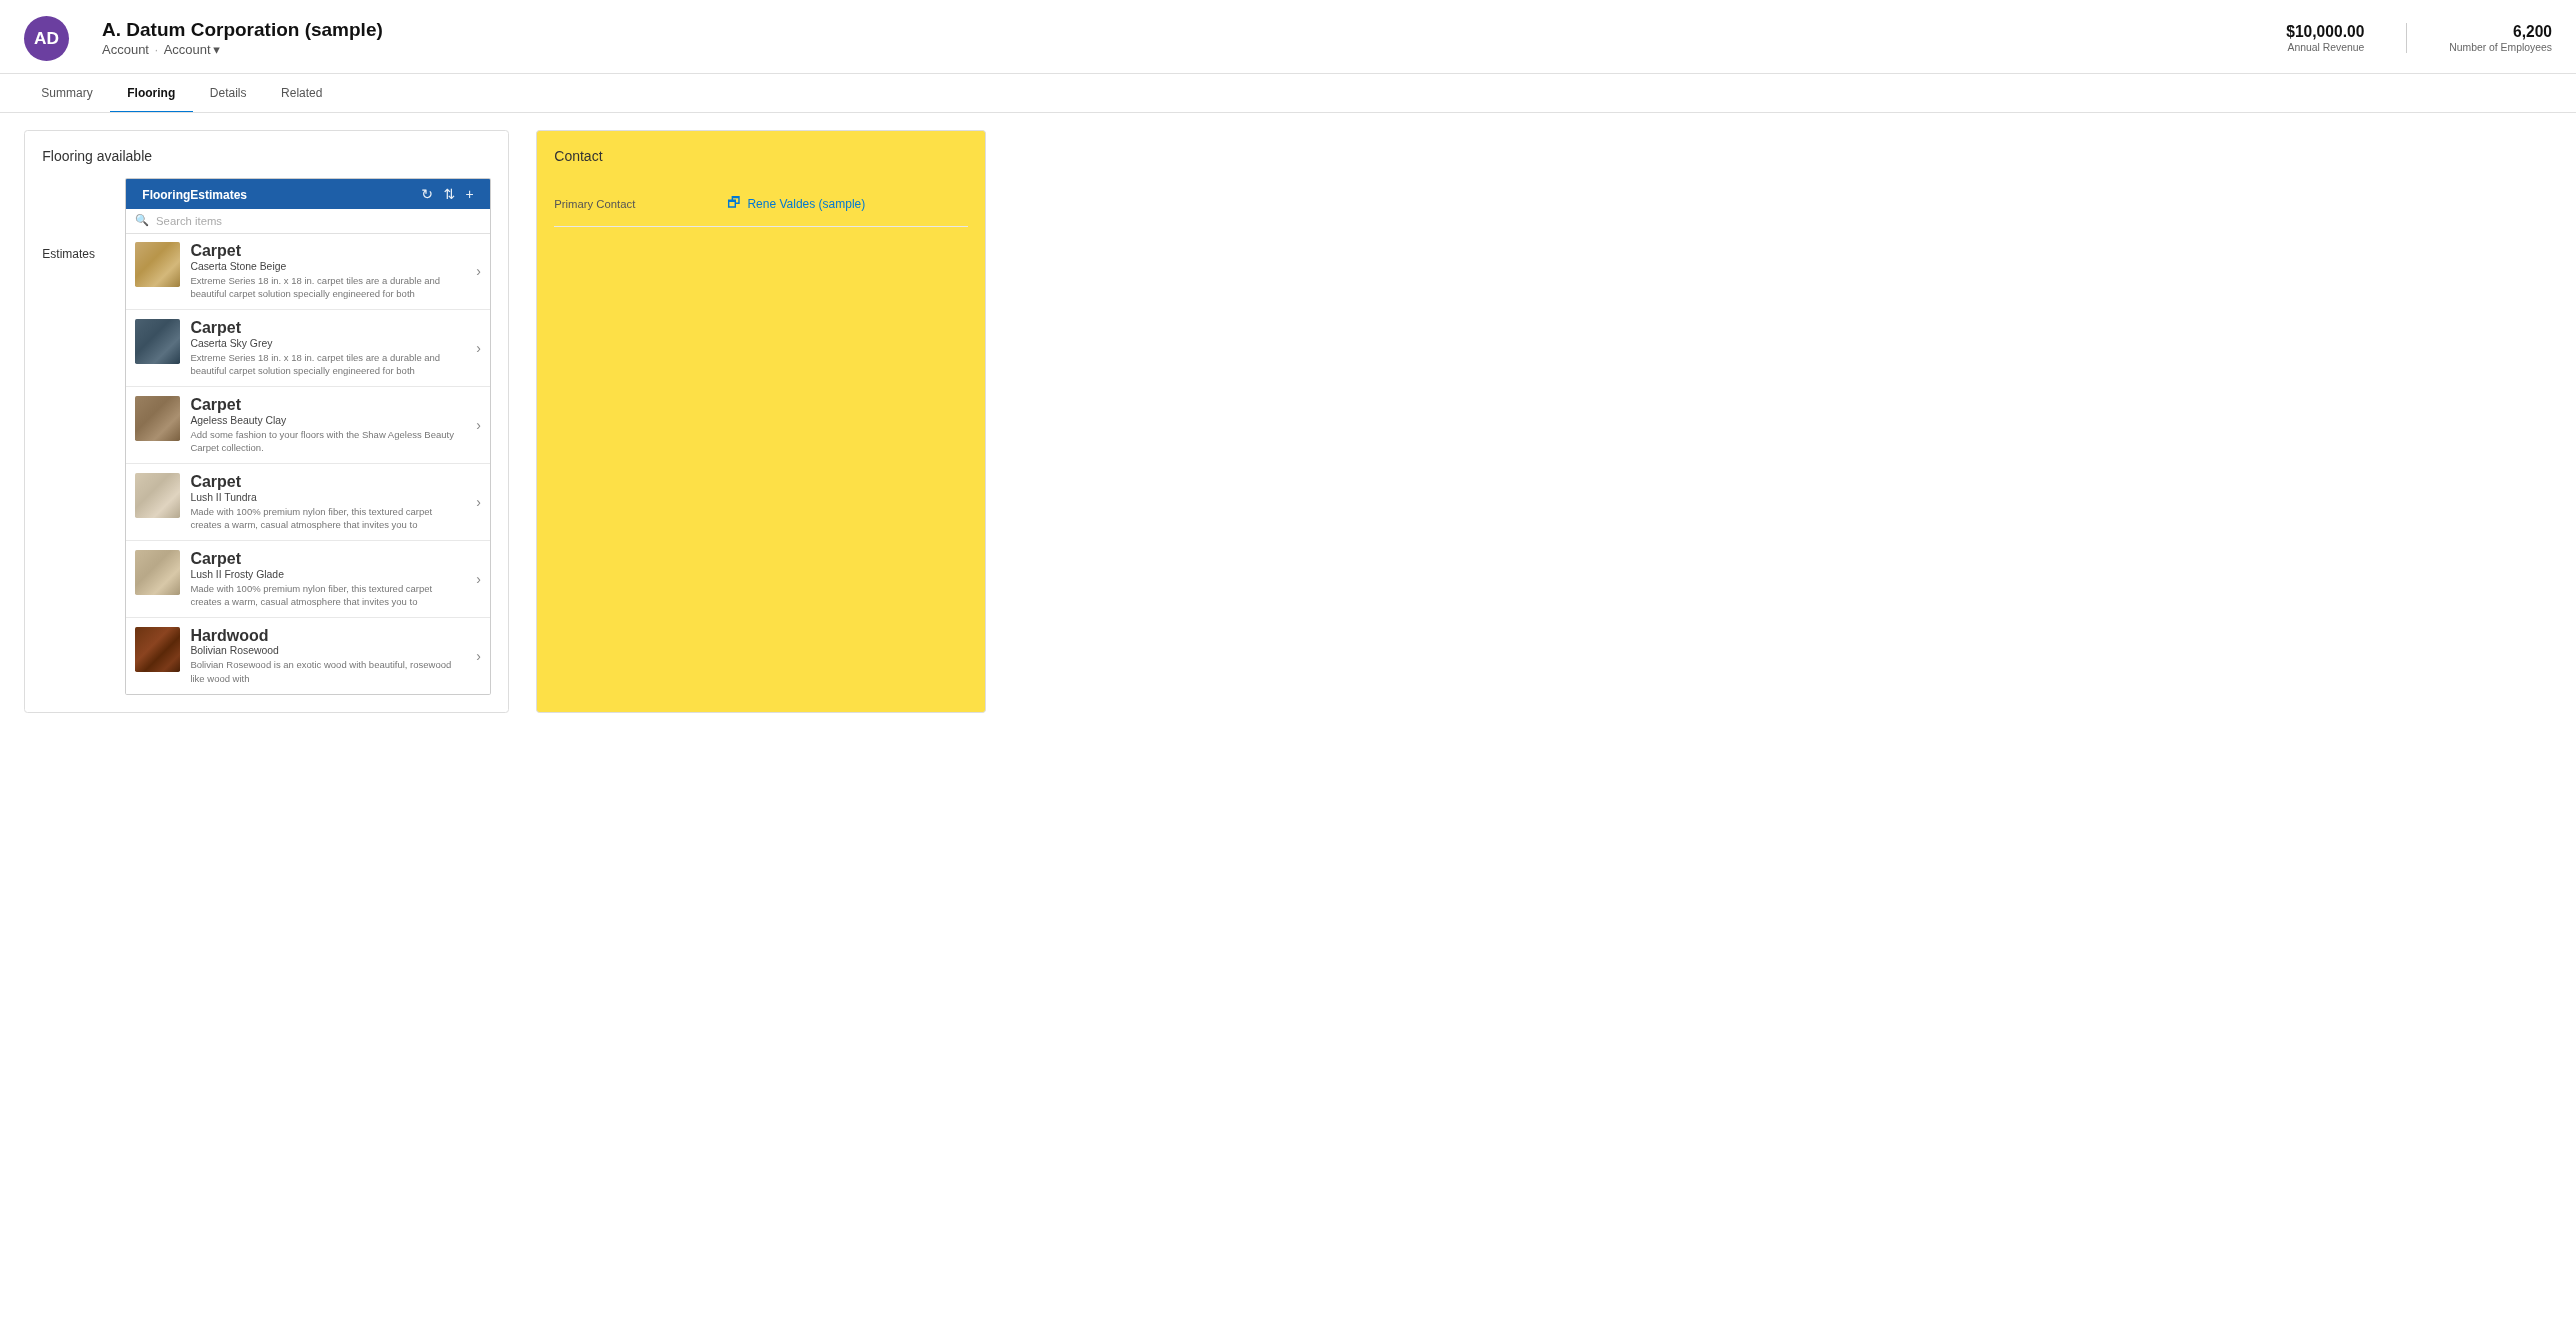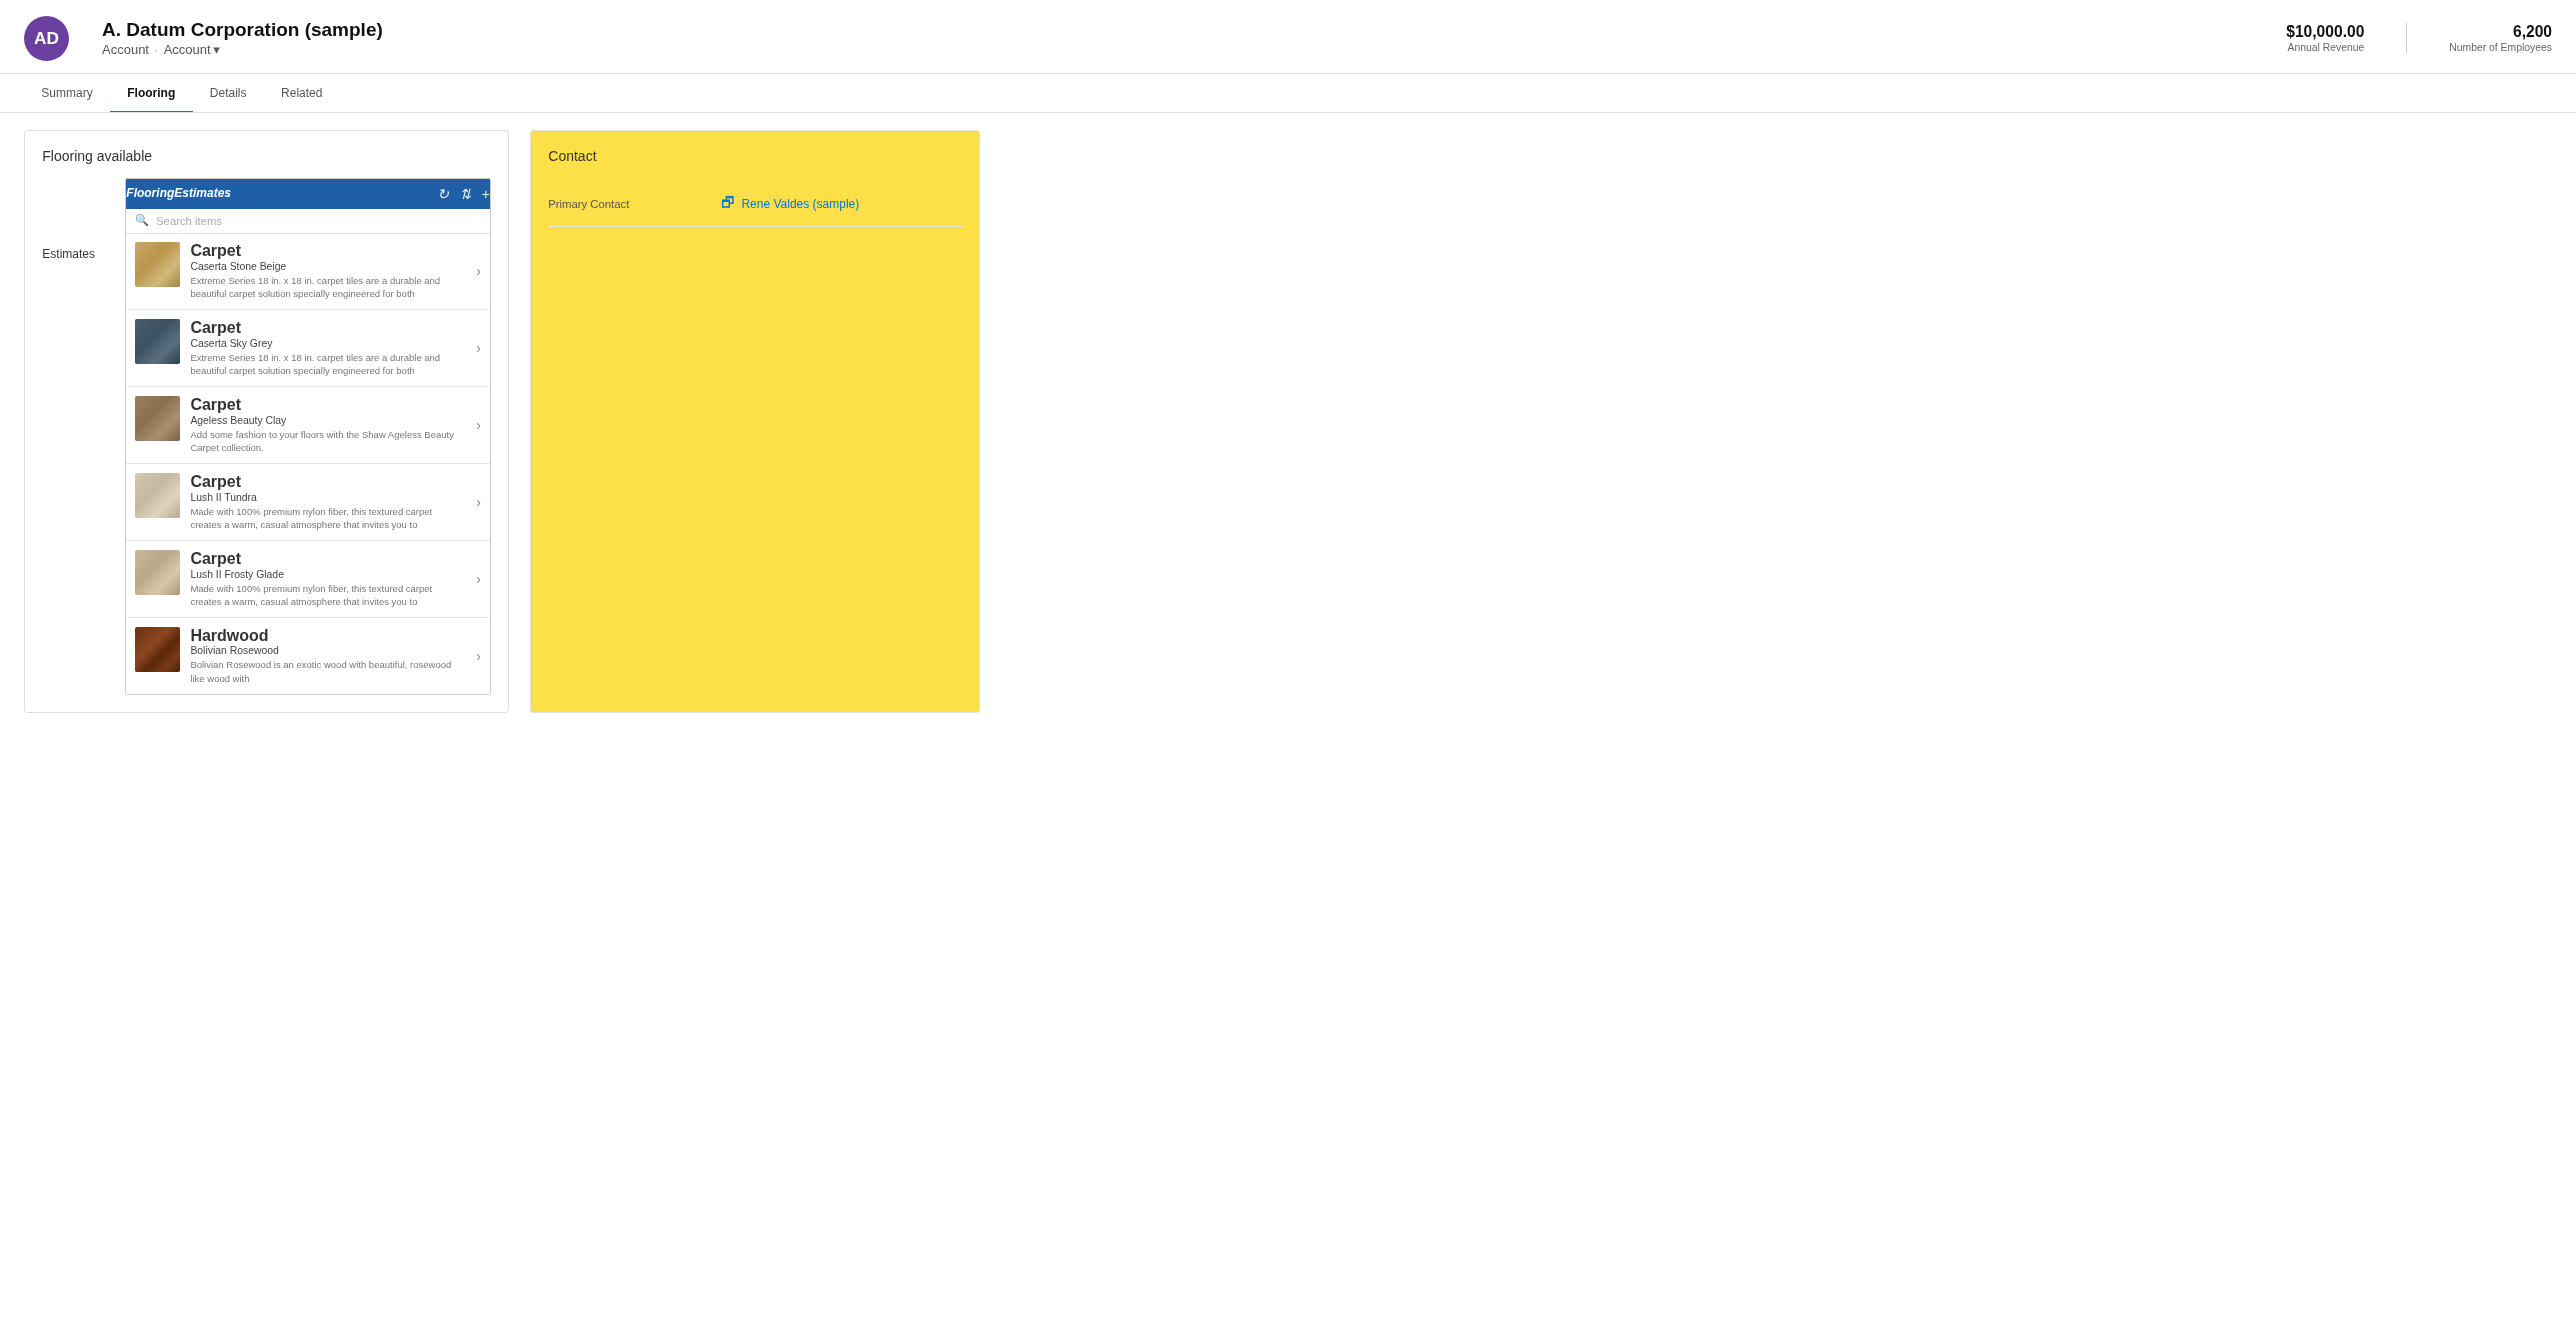--- a/index.html
+++ b/index.html
@@ -19,34 +19,34 @@
     .stat-label { font-size: 10.4px; color: #666; margin-top: 1.7px; }
     .divider-v { width: 0.9px; background: #ccc; }
 
     
     .tabs { display: flex; gap: 0; padding: 0 24px; border-bottom: 0.9px solid #e0e0e0; }
     .tab { padding: 12px 17.3px; font-size: 12px; cursor: pointer; color: #555; position: relative; }
     .tab.active { font-weight: 700; color: #111; }
     .tab.active::after { content: ''; position: absolute; bottom: -0.9px; left: 0; right: 0; height: 1.7px; background: #0078d4; }
 
     
-    .main { padding: 17.3px 24px; display: flex; gap: 21px; }
+    .main { padding: 17.3px 24px; display: flex; gap: 27px; }
 
     
     .left-panel { flex: 0 0 485px; border: 0.9px solid #ddd; border-radius: 3.5px; padding: 17.3px; background: #fff; }
     .panel-title { font-size: 14px; font-weight: 400; color: #333; margin-bottom: 14px; }
 
     
     .flooring-inner { display: flex; gap: 14px; }
     .estimates-label { font-size: 12px; color: #333; writing-mode: horizontal-tb; padding-top: 69px; min-width: 69px; }
 
     .flooring-list-container { flex: 1; border: 0.9px solid #ccc; border-radius: 1.7px; overflow: hidden; }
 
     
-    .list-header { background: #1e5fa8; color: #fff; padding: 7px 0; display: flex; align-items: flex-start; justify-content: space-between; font-style: italic; }
+    .list-header { background: #1e5fa8; color: #fff; padding: 7px 16px; display: flex; align-items: flex-end; justify-content: space-between; }
     .list-header-title { font-size: 12px; font-weight: 600; }
     .list-header-actions { display: flex; gap: 10.4px; align-items: center; }
     .list-header-icon { color: #fff; font-size: 14px; cursor: pointer; opacity: 0.9; }
 
     
     .search-bar { display: flex; align-items: center; padding: 5.2px 8.7px; border-bottom: 0.9px solid #e0e0e0; gap: 7px; }
     .search-icon { color: #888; font-size: 11.3px; }
     .search-input { border: none; outline: none; font-size: 11.3px; color: #333; width: 100%; }
     .search-input::placeholder { color: #aaa; }
 

